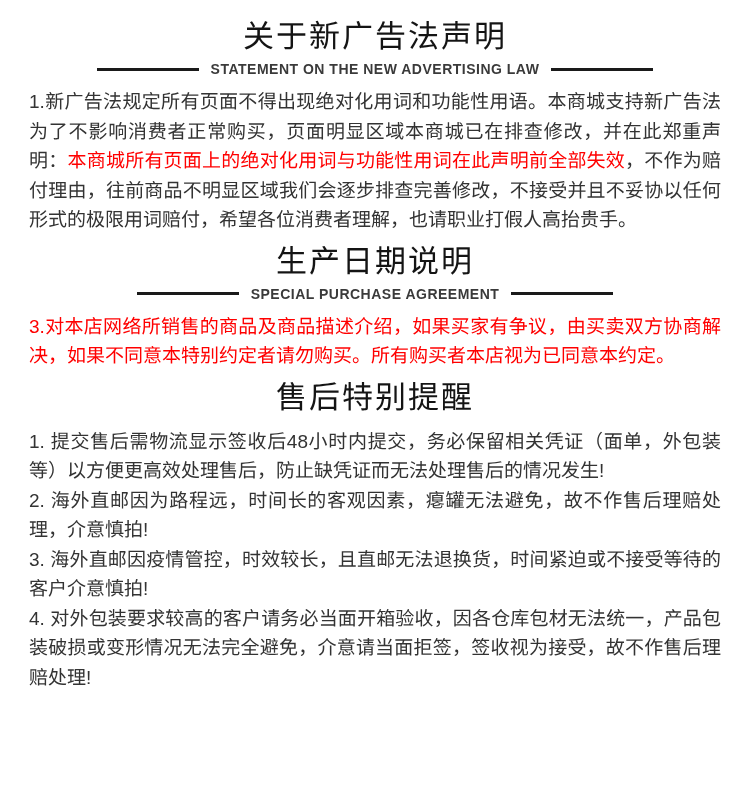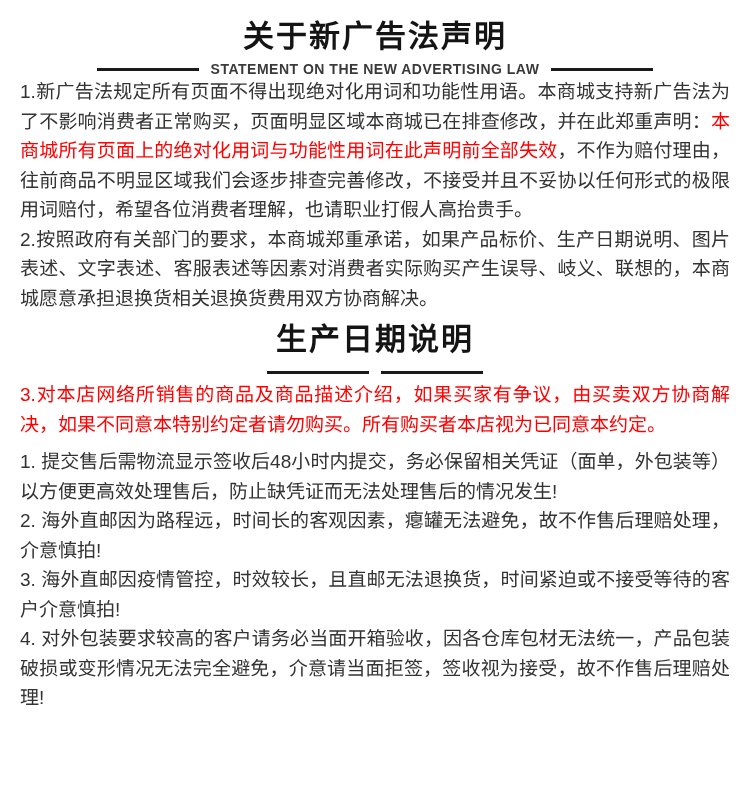--- a/index.html
+++ b/index.html
@@ -12,21 +12,21 @@
     box-sizing: border-box;
     overflow: hidden;
   }
   .section-header { text-align: center; }
   .section-header.first { padding-top: 18px; }
   .section-header.later { padding-top: 8px; }
   .section-title {
     margin: 0;
     font-size: 31px;
     line-height: 38px;
-    font-weight: 700;
+    font-weight: 400;
     letter-spacing: 2px;
     color: var(--heading, #141414);
   }
   .subtitle-row {
     display: flex;
     align-items: center;
     justify-content: center;
     gap: 12px;
     margin-top: 5px;
     height: 16px;
@@ -37,21 +37,22 @@
     background: var(--rule, #1a1a1a);
   }
   .subtitle-text {
     font-size: 14px;
     font-weight: 700;
     letter-spacing: 0.5px;
     color: var(--subtitle, #3a3a3a);
     white-space: nowrap;
   }
   .content {
-    padding: 0 20px;
+    margin-top: 10px;
+    padding: 0 29px;
     font-size: 19px;
     line-height: 29.5px;
     color: var(--text, #333333);
     text-align: justify;
   }
   .content p { margin: 0; }
   .content .red { color: var(--red, #ff0000); }
 </style>
 </head>
 <body>
@@ -62,39 +63,40 @@
     <div class="section-header first">
       <h1 class="section-title">关于新广告法声明</h1>
       <div class="subtitle-row">
         <span class="subtitle-rule"></span>
         <span class="subtitle-text">STATEMENT ON THE NEW ADVERTISING LAW</span>
         <span class="subtitle-rule"></span>
       </div>
     </div>
     <div class="content">
         <p><span>1.新广告法规定所有页面不得出现绝对化用词和功能性用语。本商城支持新广告法为了不影响消费者正常购买，页面明显区域本商城已在排查修改，并在此郑重声明：</span><span class="red">本商城所有页面上的绝对化用词与功能性用词在此声明前全部失效</span><span>，不作为赔付理由，往前商品不明显区域我们会逐步排查完善修改，不接受并且不妥协以任何形式的极限用词赔付，希望各位消费者理解，也请职业打假人高抬贵手。</span></p>
-        <p><span>2.按照政府有关部门的要求，本商城郑重承诺，如果产品标价、生产日期说明、图片表述、文字表述、客服表述等因素对消费者实际购买产生误导、岐义、联想的，本商城愿意承担退换货相关退换货费用双方协商解决。</span></p>
       </div>
   </div>
 
   <div class="section">
     <div class="section-header later">
       <h1 class="section-title">生产日期说明</h1>
       <div class="subtitle-row">
         <span class="subtitle-rule"></span>
+        <span class="subtitle-text">SPECIAL PURCHASE AGREEMENT</span>
         <span class="subtitle-rule"></span>
       </div>
     </div>
     <div class="content">
         <p><span class="red">3.对本店网络所销售的商品及商品描述介绍，如果买家有争议，由买卖双方协商解决，如果不同意本特别约定者请勿购买。所有购买者本店视为已同意本约定。</span></p>
       </div>
   </div>
 
   <div class="section">
     <div class="section-header later">
+      <h1 class="section-title">售后特别提醒</h1>
     </div>
     <div class="content">
         <p><span>1. 提交售后需物流显示签收后48小时内提交，务必保留相关凭证（面单，外包装等）以方便更高效处理售后，防止缺凭证而无法处理售后的情况发生!</span></p>
         <p><span>2. 海外直邮因为路程远，时间长的客观因素，瘪罐无法避免，故不作售后理赔处理，介意慎拍!</span></p>
         <p><span>3. 海外直邮因疫情管控，时效较长，且直邮无法退换货，时间紧迫或不接受等待的客户介意慎拍!</span></p>
         <p><span>4. 对外包装要求较高的客户请务必当面开箱验收，因各仓库包材无法统一，产品包装破损或变形情况无法完全避免，介意请当面拒签，签收视为接受，故不作售后理赔处理!</span></p>
       </div>
   </div>
 
 </div>

